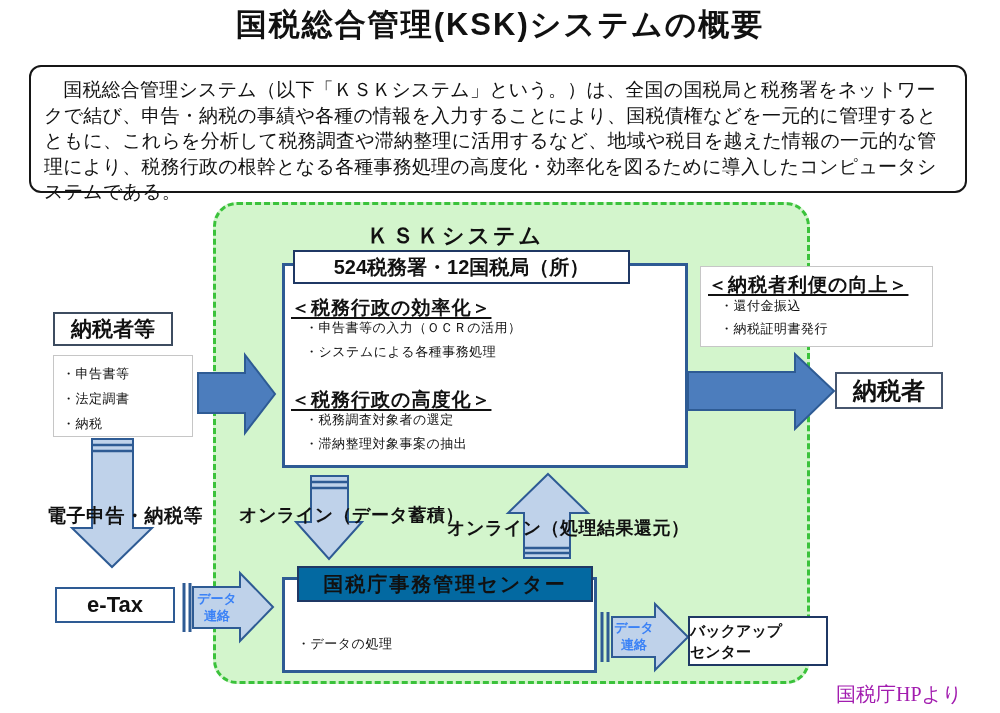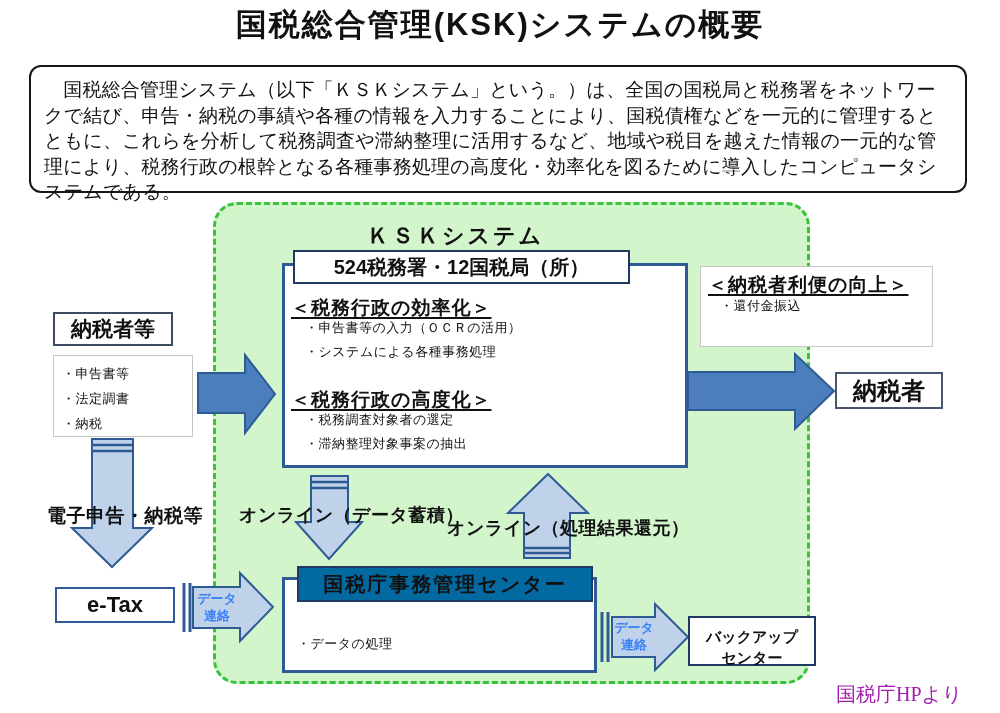--- a/index.html
+++ b/index.html
@@ -36,22 +36,22 @@
   #inputs-box .body-text{position:static;display:block;line-height:25px;}
   #etax-label{left:47px;top:503px;font-size:19px;font-weight:700;letter-spacing:.5px;z-index:6;}
   #etax-box{left:55px;top:587px;width:120px;height:36px;border:2.5px solid #2e5b94;background:#fff;
             box-sizing:border-box;text-align:center;line-height:32px;font-size:22px;font-weight:600;z-index:3;}
   
   #center-box{left:282px;top:577px;width:315px;height:96px;background:#fff;border:3px solid #2e5b94;box-sizing:border-box;z-index:3;}
   #center-header{left:297px;top:566px;width:296px;height:36px;background:#0369a1;border:2.5px solid #1f3864;
                  box-sizing:border-box;text-align:center;line-height:32px;font-size:20px;font-weight:700;letter-spacing:2px;z-index:4;}
   #center-item-0{left:297px;top:610px;}
   #center-item-1{left:297px;top:635px;}
-  #backup-box{left:688px;top:616px;width:128px;height:50px;background:#fff;border:2.5px solid #1f3864;
-              box-sizing:border-box;text-align:center;font-size:15px;font-weight:700;line-height:21px;padding-top:8px;z-index:6;}
+  #backup-box{left:688px;top:616px;width:140px;height:50px;background:#fff;border:2.5px solid #1f3864;
+              box-sizing:border-box;font-size:15px;font-weight:700;line-height:21px;padding-top:2px;z-index:6;}
   
   #benefit-box{left:700px;top:266px;width:233px;height:81px;background:#fff;border:1.5px solid #c6c6c6;box-sizing:border-box;z-index:3;}
   #benefit-heading{left:708px;top:272px;}
   #benefit-item-0{left:720px;top:297px;}
   #benefit-item-1{left:720px;top:320px;}
   #taxpayer2-box{left:835px;top:372px;width:108px;height:37px;border:2.5px solid #47566e;background:#fff;
                  box-sizing:border-box;text-align:center;line-height:33px;font-size:24px;font-weight:600;z-index:3;}
   
   #online-store-label{left:239px;top:503px;font-size:18px;font-weight:600;letter-spacing:.5px;z-index:6;}
   #online-return-label{left:447px;top:516px;font-size:18px;font-weight:600;letter-spacing:.5px;z-index:6;}
@@ -119,20 +119,21 @@
   <div id="center-header" class="abs">国税庁事務管理センター</div>
   <div id="center-item-1" class="abs body-text">・データの処理</div>
   <div id="backup-box" class="abs">
     <div>バックアップ</div>
     <div>センター</div>
   </div>
 
   <div id="benefit-box" class="abs"></div>
   <div id="benefit-heading" class="abs sec-heading">＜納税者利便の向上＞</div>
   <div id="benefit-item-0" class="abs body-text">・還付金振込</div>
+  <div id="benefit-item-1" class="abs body-text">・納税証明書発行</div>
   <div id="taxpayer2-box" class="abs">納税者</div>
 
   <div id="online-store-label" class="abs">オンライン（データ蓄積）</div>
   <div id="online-return-label" class="abs">オンライン（処理結果還元）</div>
   <div id="datalink-1" class="abs datalink">
     <div>データ</div>
     <div>連絡</div>
   </div>
   <div id="datalink-2" class="abs datalink">
     <div>データ</div>

